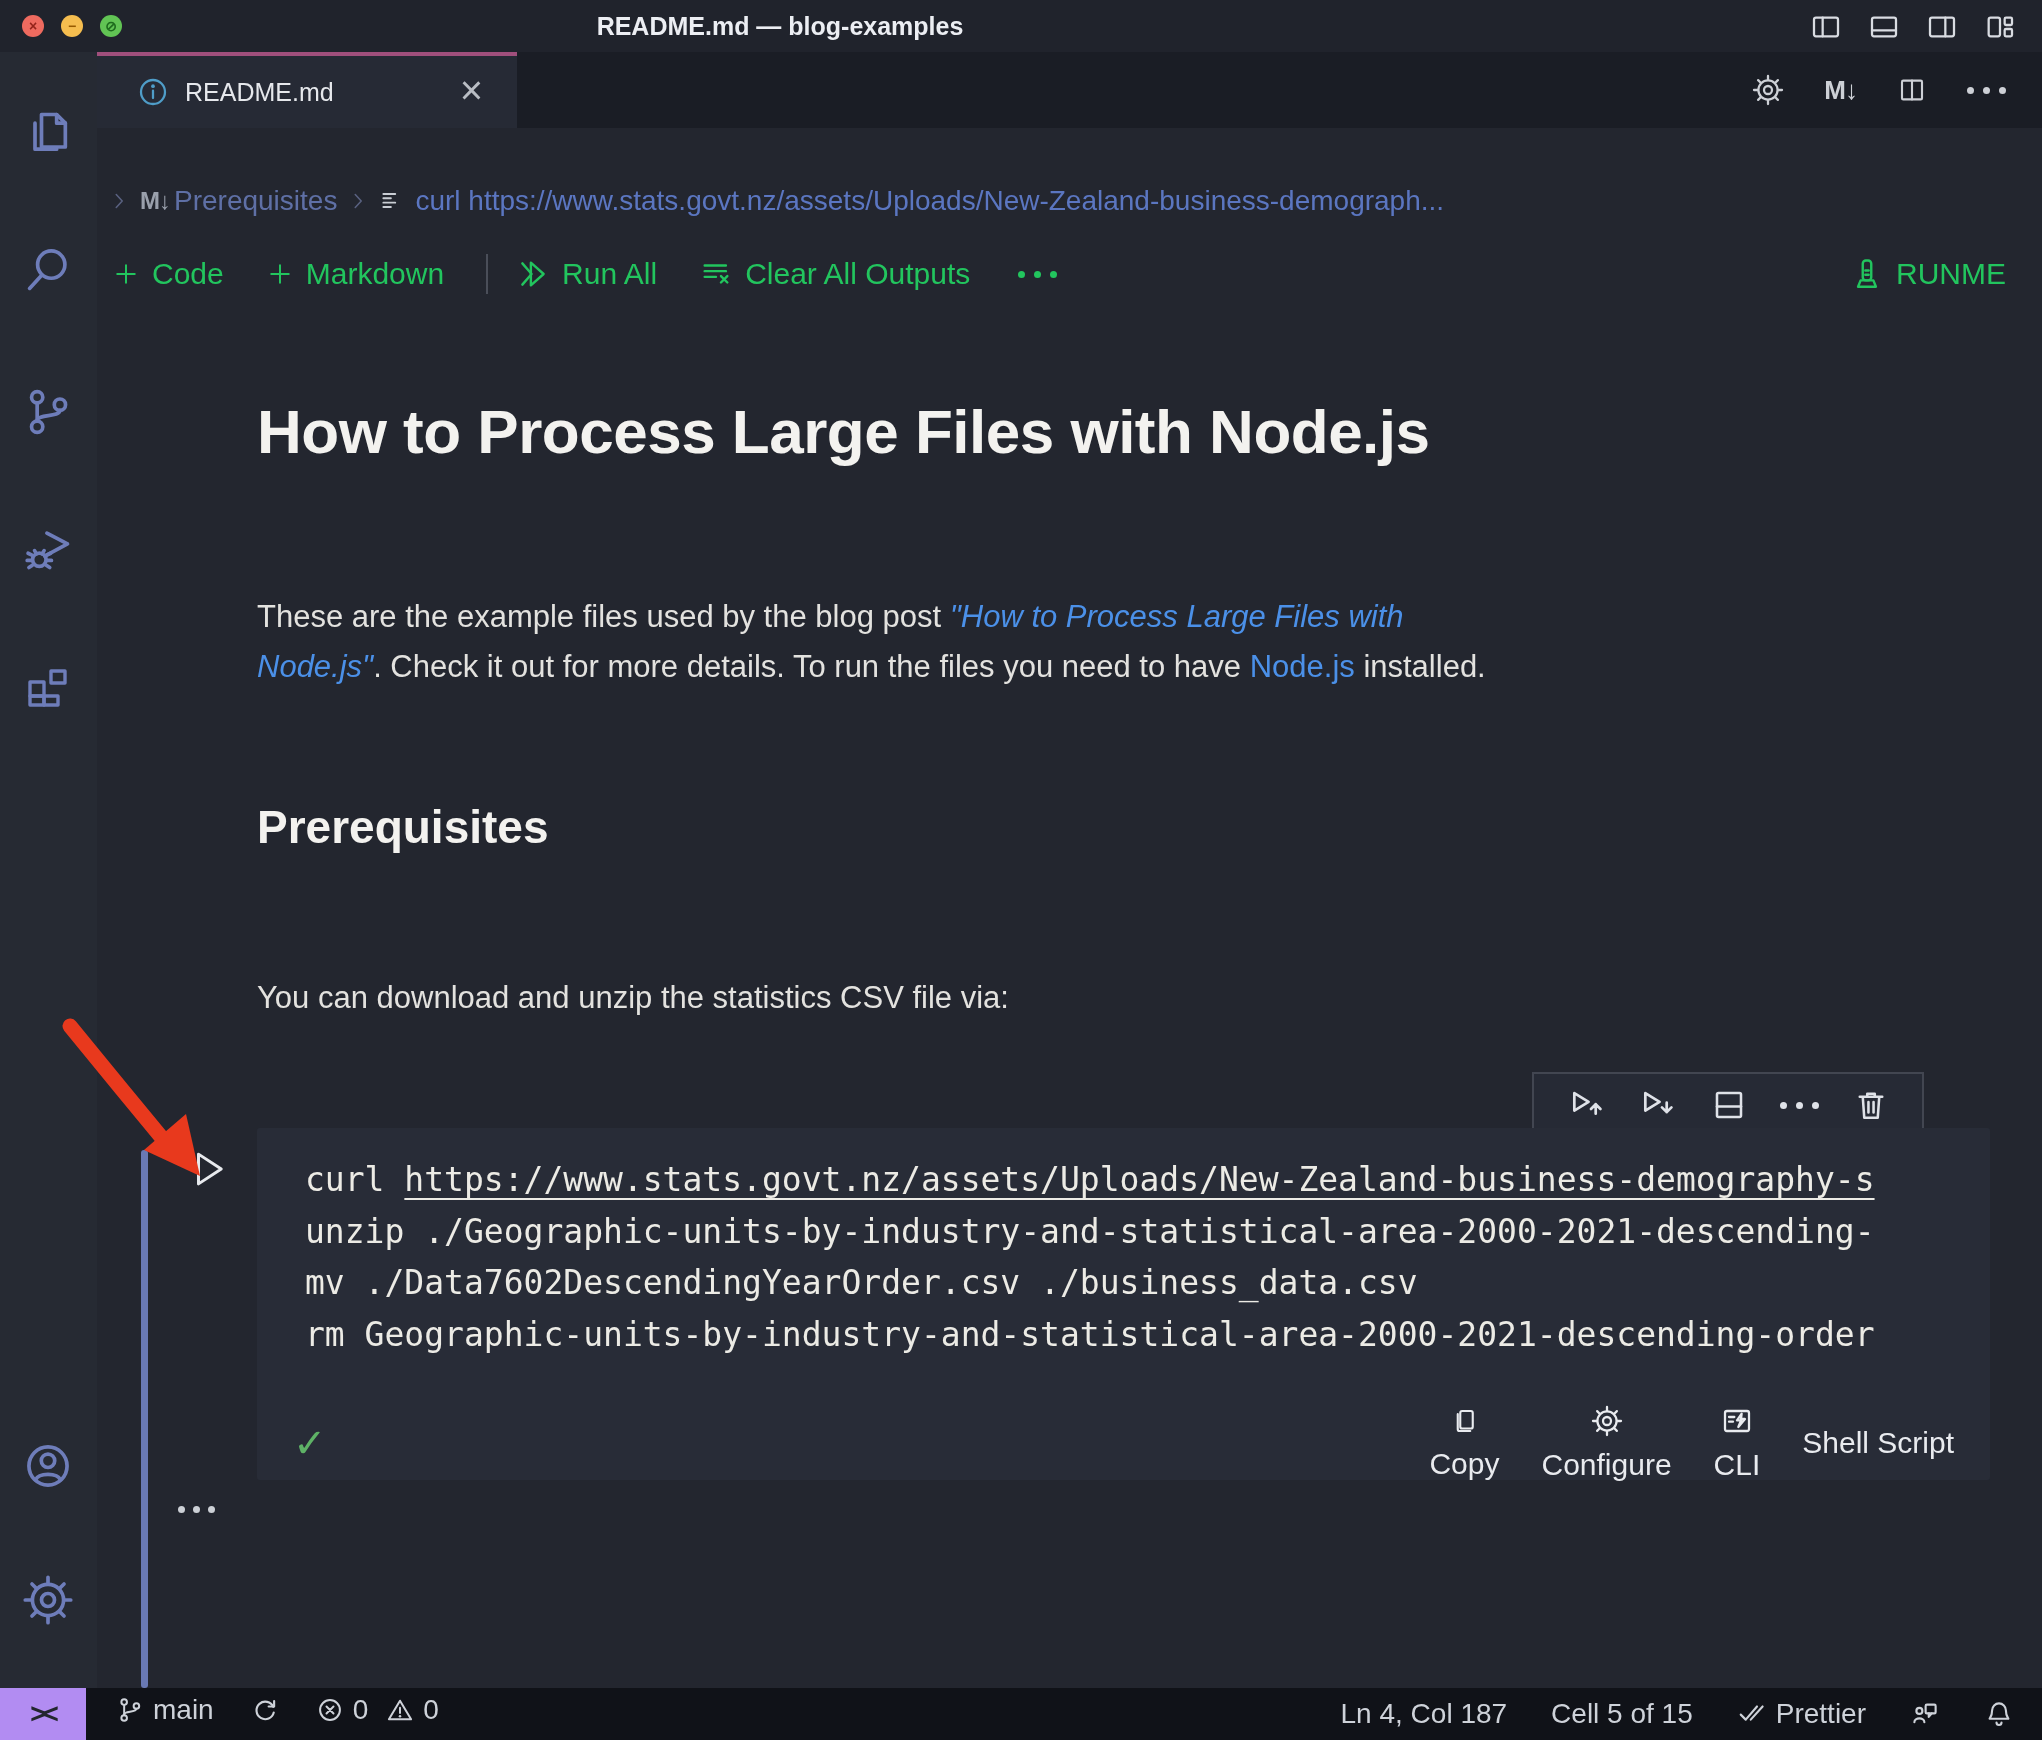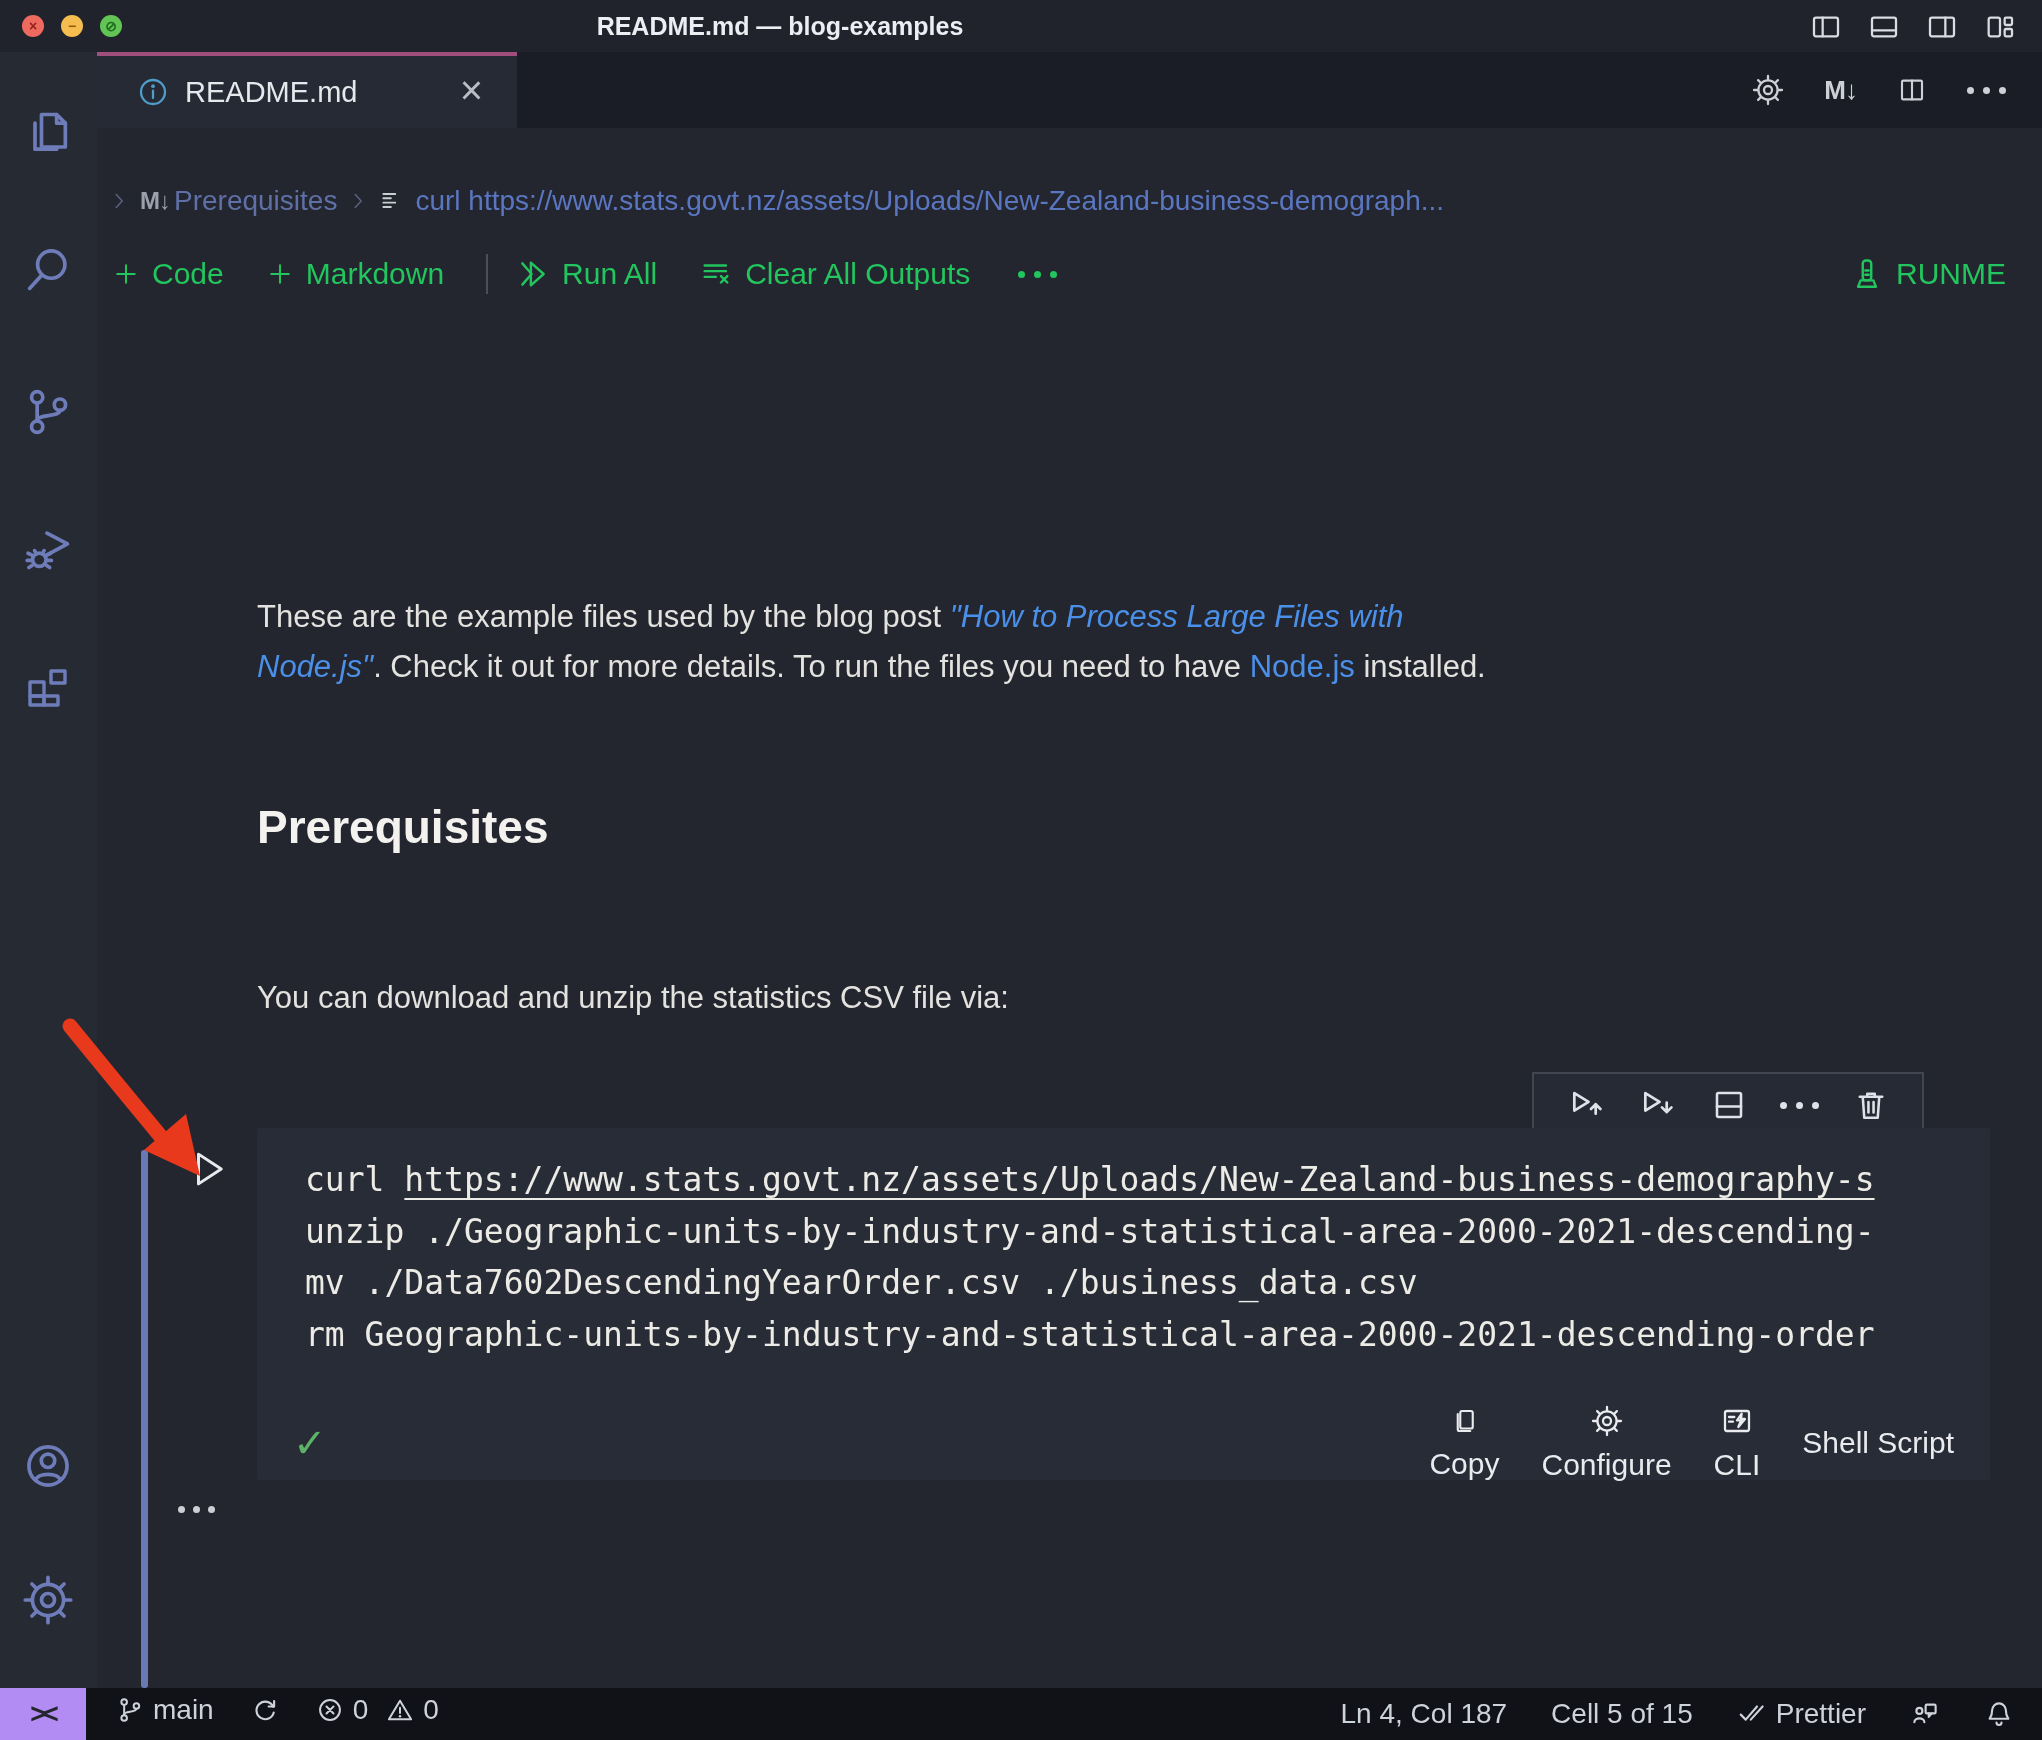--- a/index.html
+++ b/index.html
@@ -13,21 +13,21 @@
          font-size:14px;font-weight:700;line-height:1;}
   .light.red{background:#ee6a5f;color:#93231a;}
   .light.yellow{background:#f5bd4f;color:#975a00;}
   .light.green{background:#61c454;color:#1d6b1d;}
   .wintitle{left:780px;top:12px;transform:translateX(-50%);font-size:25px;font-weight:600;color:#eceef3;white-space:nowrap;}
   .layouticons{right:26px;top:11px;display:flex;gap:26px;color:#d9dce2;}
   
   .tabbar{left:97px;top:52px;right:0;height:76px;background:#1a1d25;}
   .tab{position:absolute;left:0;top:0;width:420px;height:76px;background:#262a35;border-top:4px solid #a04f7c;
        display:flex;align-items:center;padding:0 34px 0 40px;box-sizing:border-box;gap:16px;}
-  .tablabel{font-size:29px;color:#e6e8ec;flex:1;}
+  .tablabel{font-size:25px;color:#e6e8ec;flex:1;}
   .tabclose{font-size:40px;color:#b9bdc4;line-height:1;margin-top:-4px;}
   .tabactions{position:absolute;right:36px;top:0;height:76px;display:flex;align-items:center;gap:40px;color:#cdd0d6;}
   .mdglyph{font-size:26px;font-weight:700;letter-spacing:-1px;}
   .dots3{display:flex;gap:9px;align-items:center;}
   .dots3 i{width:7px;height:7px;border-radius:50%;background:currentColor;}
   
   .crumbs{left:108px;top:178px;height:46px;display:flex;align-items:center;gap:10px;font-size:28px;white-space:nowrap;}
   .crumb-sec{color:#5f70a6;}
   .crumb-cell{color:#5b76c1;}
   .crumb-md{color:#9aa0ac;font-size:24px;font-weight:700;letter-spacing:-1px;}
@@ -268,20 +268,21 @@
     <span class="tbitem" style="margin-right:0">
       <svg class="ic" width="34" height="34" viewBox="0 0 24 24">
           <rect x="9" y="2.5" width="6" height="14" rx="2.2"></rect>
           <path d="M10.8 9.5h2.4M10.8 12.5h2.4"></path>
           <path d="M7.5 16.5h9l1.8 4.5H5.7z"></path>
         </svg>
       <span>RUNME</span>
     </span>
   </div>
 
+  <div class="abs h1">How to Process Large Files with Node.js</div>
 
   <div class="abs para"><span>These are the example files used by the blog post </span><span class="mdlink it">"How to Process Large Files with</span><br><span class="mdlink it">Node.js"</span><span>. Check it out for more details. To run the files you need to have </span><span class="mdlink">Node.js</span><span> installed.</span></div>
 
   <div class="abs h2">Prerequisites</div>
   <div class="abs para2">You can download and unzip the statistics CSV file via:</div>
 
   <div class="abs bluebar"></div>
   <span class="abs runplay">
     <svg class="ic" width="42" height="46" viewBox="0 0 24 26">
         <path d="M6 4.5L19 13 6 21.5z"></path>

